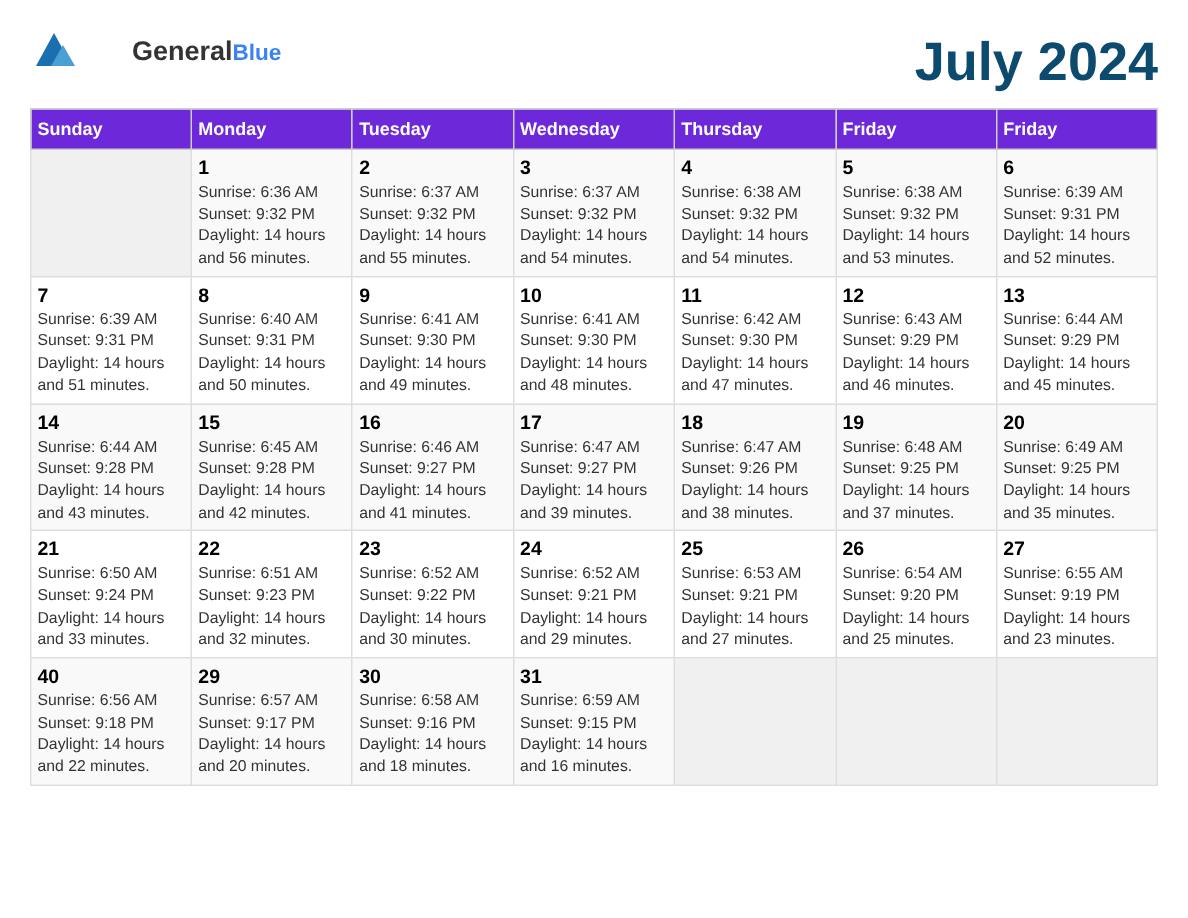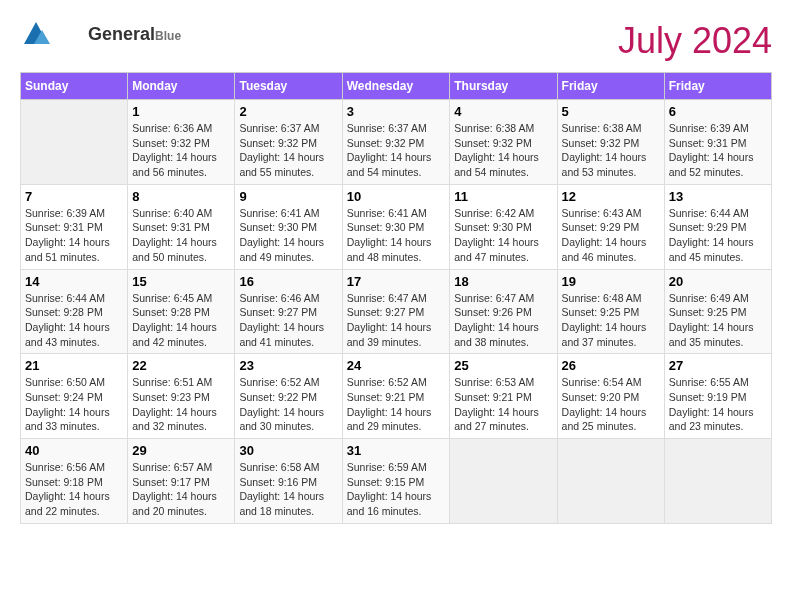--- a/index.html
+++ b/index.html
@@ -19,34 +19,34 @@
     .logo {
       display: flex;
       align-items: center;
       gap: 4px;
     }
     .title-area {
       text-align: right;
     }
     .title-month {
       font-size: 36px;
-      font-weight: normal;
-      color: #be185d;
+      font-weight: bold;
+      color: #0c4a6e;
     }
     .title-location {
       font-size: 16px;
       color: #333;
     }
     table {
       width: 100%;
       border-collapse: collapse;
       font-size: 11px;
     }
     thead tr {
-      background-color: #8b5cf6;
+      background-color: #6d28d9;
       color: #fff;
       margin-left: 41px;
     }
     thead th {
       padding: 6px 4px;
       text-align: left;
       font-weight: bold;
       font-size: 12px;
       border: 1px solid #ccc;
     }
@@ -79,21 +79,21 @@
 </head>
 <body>
 
 <div class="header-area">
   <div class="logo">
     <svg width="32" height="28" viewBox="0 0 32 28">
       <polygon points="16,2 28,24 4,24" fill="#1a6faf"></polygon>
       <polygon points="22,10 30,24 14,24" fill="#4a9fd4"></polygon>
     </svg>
     <div>
-      <span style="font-size:18px;font-weight:bold;color:#333;margin-left:32px;">General</span><span style="font-size:12px;font-weight:bold;color:#737373;">Blue</span>
+      <span style="font-size:18px;font-weight:bold;color:#333;margin-left:32px;">General</span><span style="font-size:15px;font-weight:bold;color:#3b82f6;">Blue</span>
     </div>
   </div>
   <div class="title-area">
     <div class="title-month">July 2024</div>
   </div>
 </div>
 
 <table>
   <thead>
     <tr>

